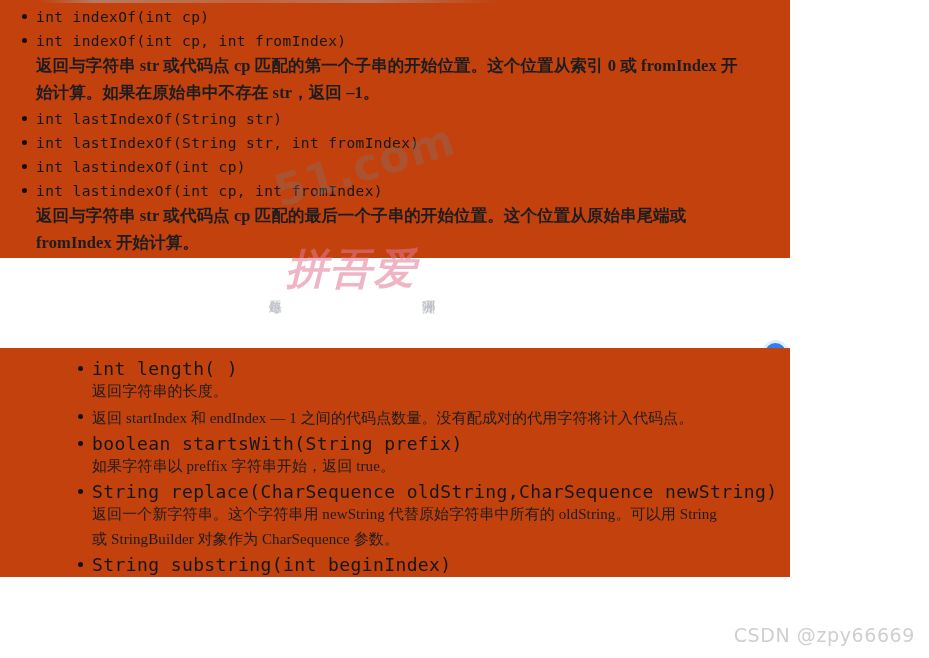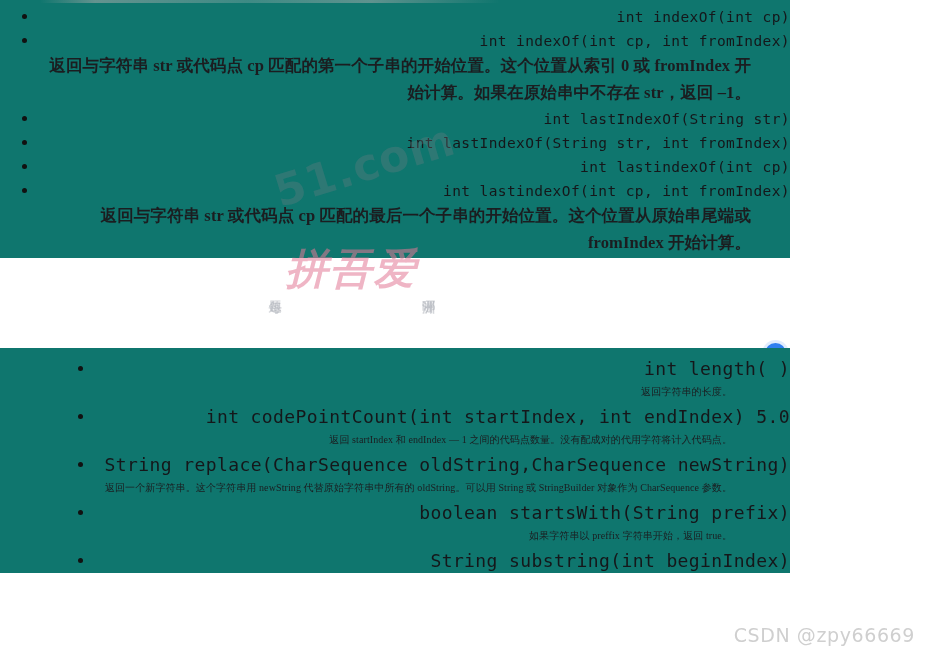--- a/index.html
+++ b/index.html
@@ -12,22 +12,21 @@
     height: 658px;
     position: relative;
     overflow: hidden;
     font-family: "Liberation Serif", "DejaVu Serif", serif;
     -webkit-font-smoothing: antialiased;
   }
 
   
   .scan-block {
     position: absolute;
-    background: #0f766e;
-    text-align: right;
+    background: #c2410c;
   }
   #scan-top {
     left: 0;
     top: 0;
     width: 790px;
   }
   #scan-bottom {
     left: 0;
     top: 348px;
     width: 790px;
@@ -88,21 +87,21 @@
     letter-spacing: .1px;
   }
 
   
   #scan-top ul.api-list { padding: 6px 0 0 22px; }
   #scan-top .desc { max-width: 715px; font-weight: bold; }
 
   
   #scan-bottom ul.api-list { padding: 10px 0 0 78px; }
   #scan-bottom .sig  { font-size: 18px; line-height: 21px; }
-  #scan-bottom .desc { font-size: 10px; line-height: 25px; max-width: 640px; }
+  #scan-bottom .desc { font-size: 15px; line-height: 25px; max-width: 640px; }
 
   
   .wm-url {
     position: absolute;
     left: 268px;
     top: 168px;
     font-family: "DejaVu Sans", "Liberation Sans", sans-serif;
     font-size: 44px;
     font-weight: 700;
     color: rgba(120,125,132,0.30);
@@ -237,37 +236,36 @@
   <ul class="api-list">
 
     <li class="api-item">
       <span class="bullet"></span>
       <span class="sig">int length( )</span>
       <span class="desc">返回字符串的长度。</span>
     </li>
 
     <li class="api-item">
       <span class="bullet"></span>
-      <span class="sig">int codePointCount(int startIndex, int endIndex) 5.0</span>
       <span class="desc">返回 startIndex 和 endIndex — 1 之间的代码点数量。没有配成对的代用字符将计入代码点。</span>
+    </li>
+
+    <li class="api-item">
+      <span class="bullet"></span>
+      <span class="sig">boolean startsWith(String prefix)</span>
+      <span class="desc">如果字符串以 preffix 字符串开始，返回 true。</span>
     </li>
 
     <li class="api-item">
       <span class="bullet"></span>
       <span class="sig">String replace(CharSequence oldString,CharSequence newString)</span>
       <span class="desc">返回一个新字符串。这个字符串用 newString 代替原始字符串中所有的 oldString。可以用 String 或 StringBuilder 对象作为 CharSequence 参数。</span>
     </li>
 
     <li class="api-item">
       <span class="bullet"></span>
-      <span class="sig">boolean startsWith(String prefix)</span>
-      <span class="desc">如果字符串以 preffix 字符串开始，返回 true。</span>
-    </li>
-
-    <li class="api-item">
-      <span class="bullet"></span>
       <span class="sig">String substring(int beginIndex)</span>
     </li>
 
   </ul>
 </div>
 
 <div class="csdn">CSDN @zpy66669</div>
 
 </body></html>

